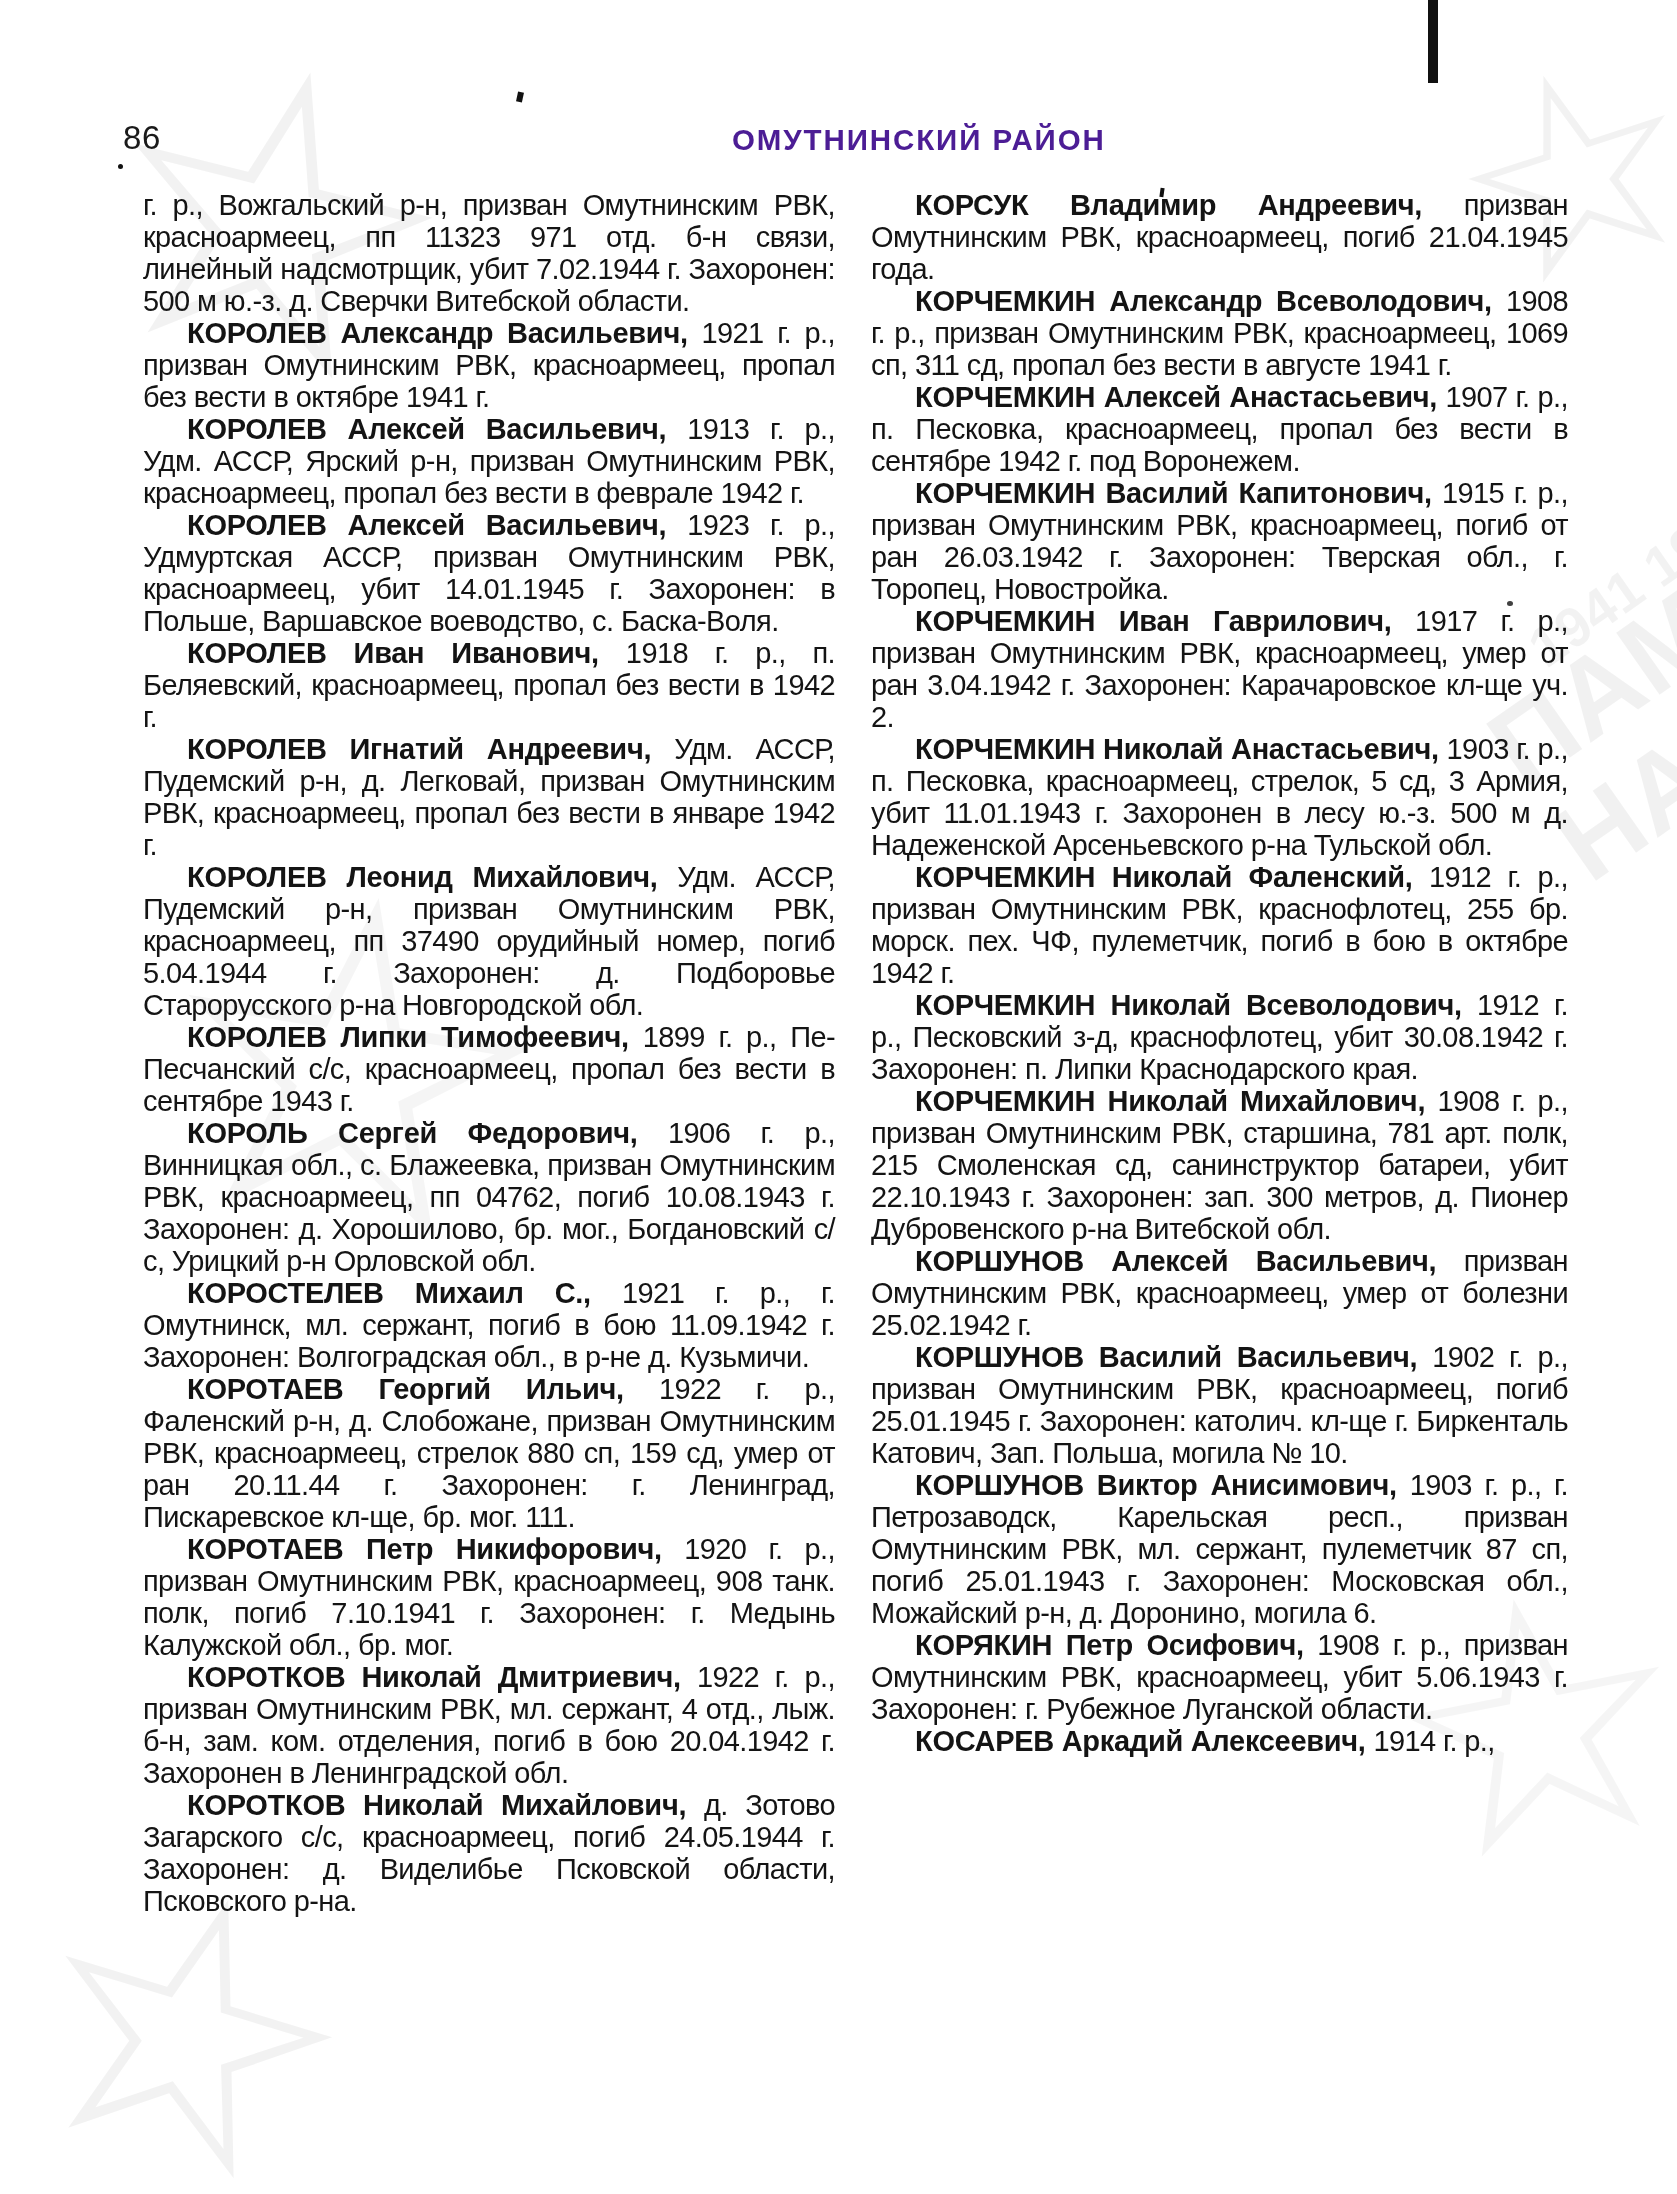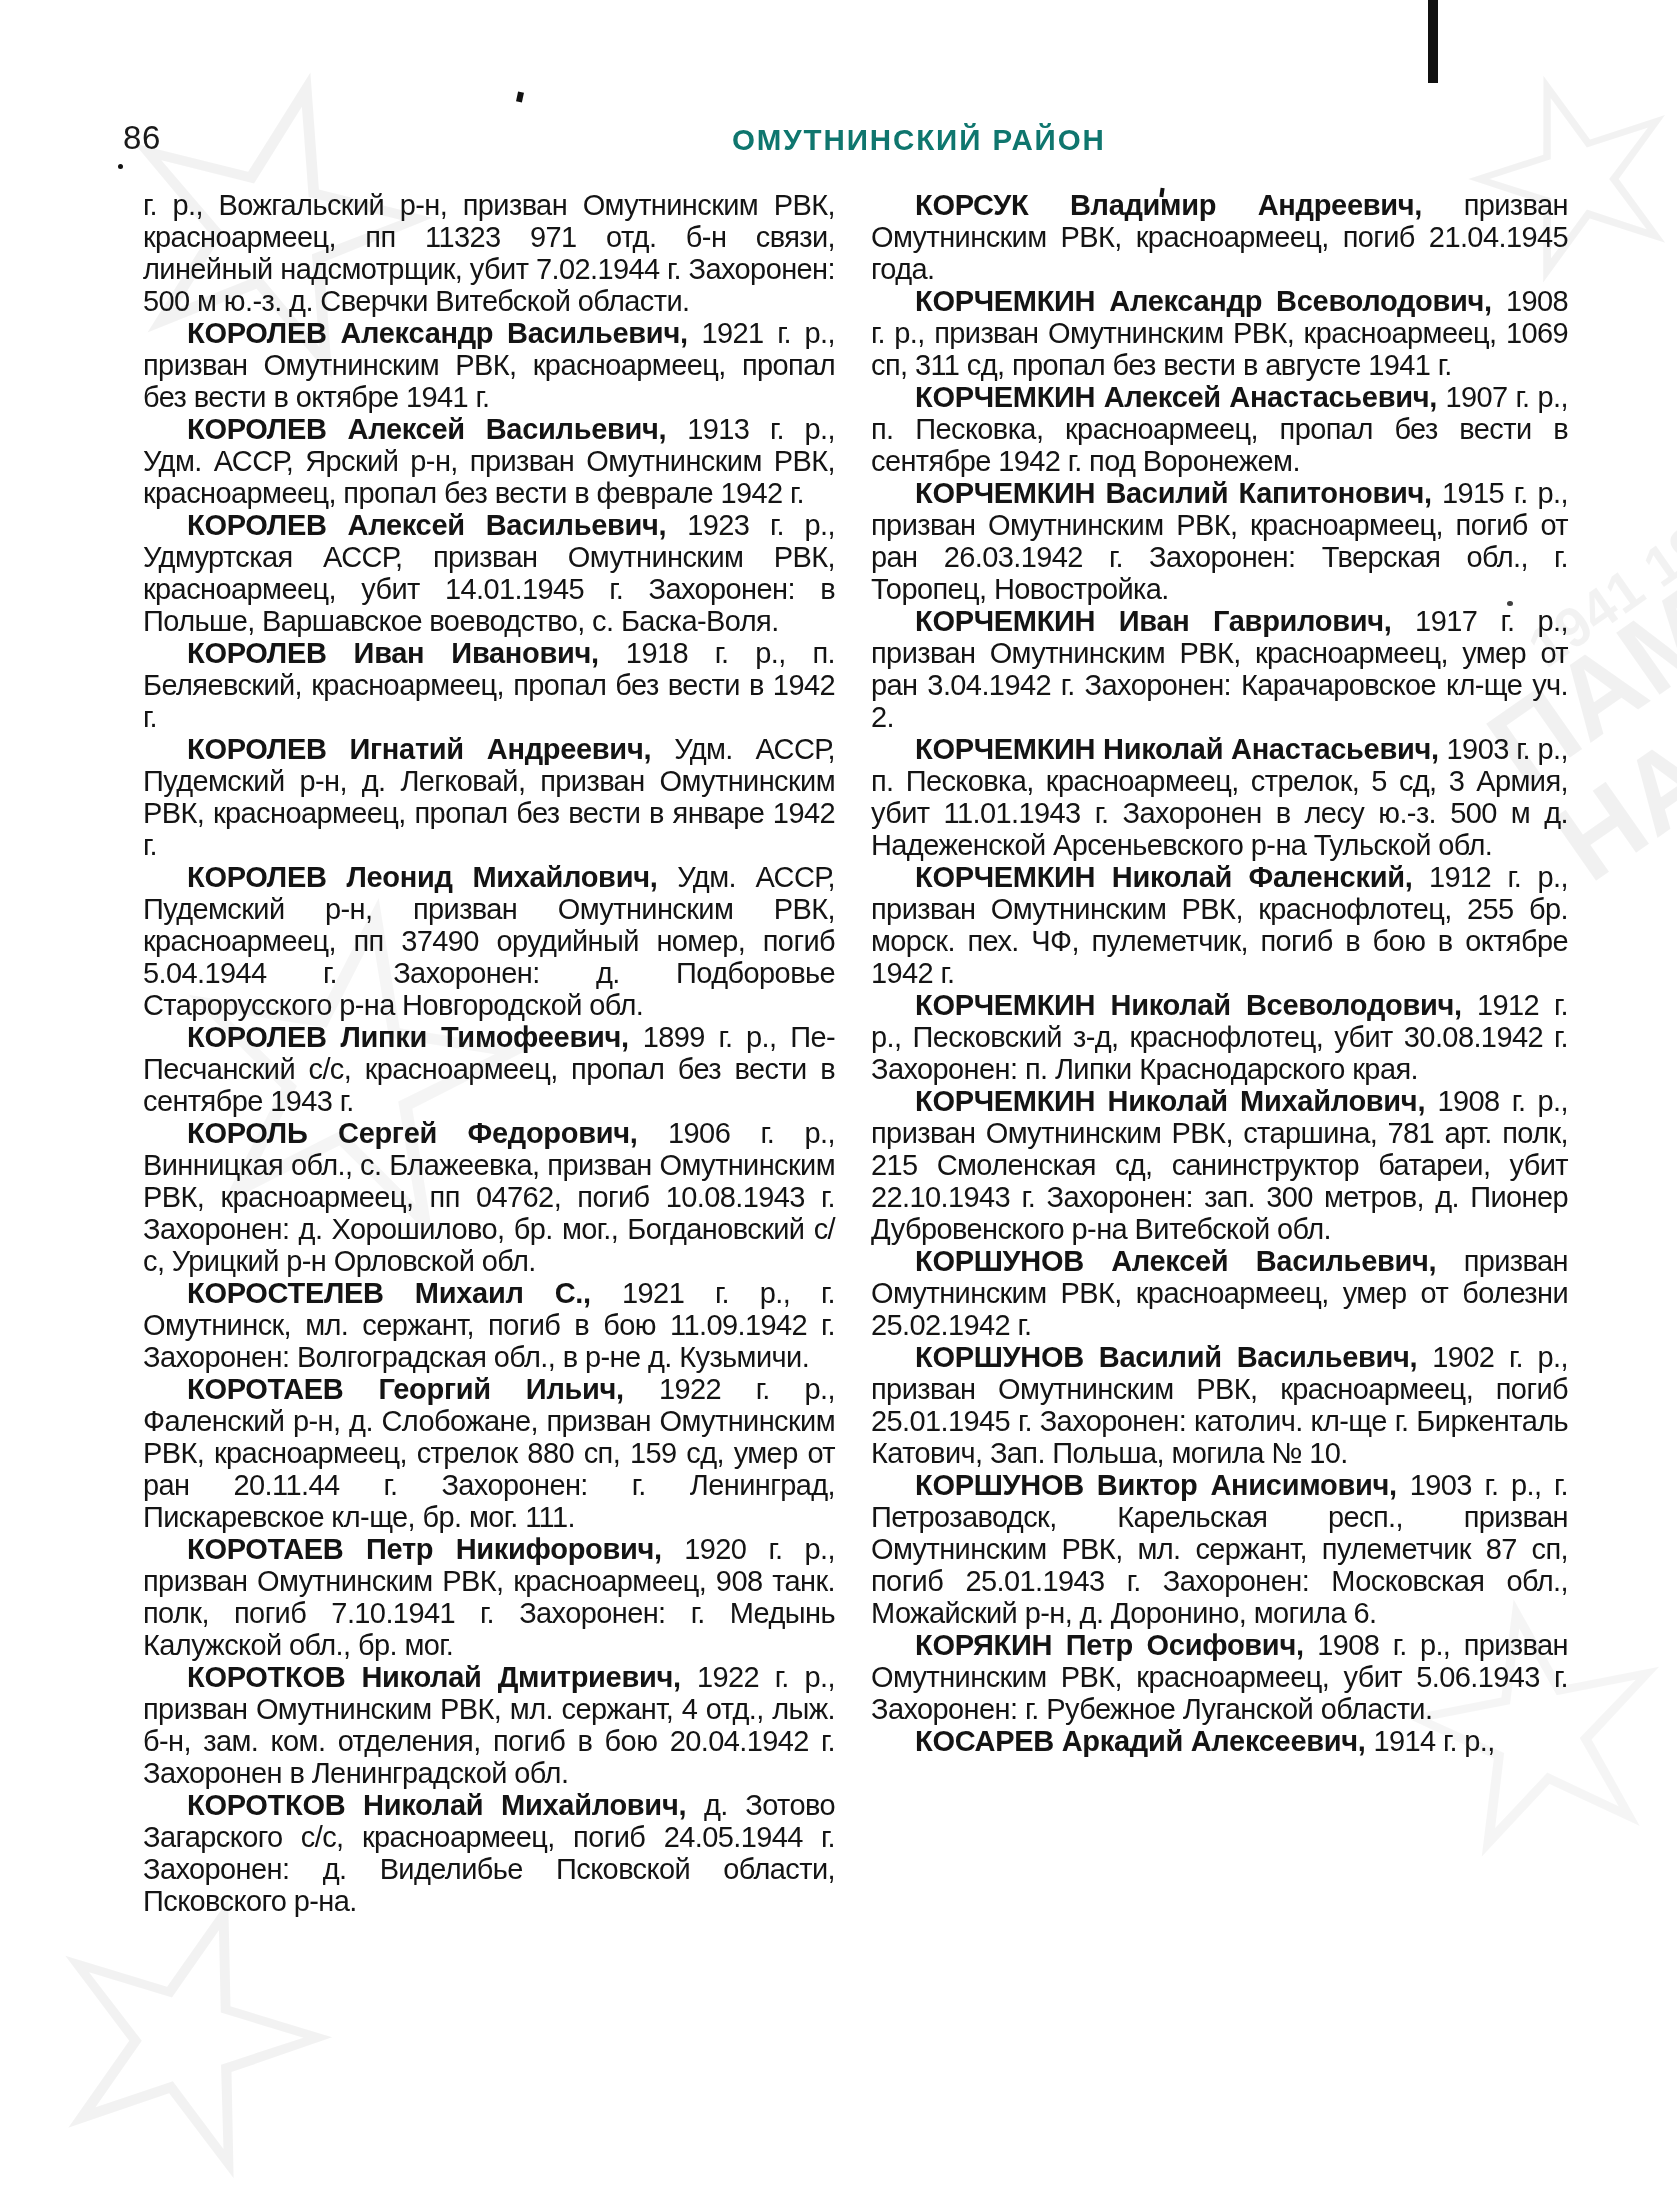--- a/index.html
+++ b/index.html
@@ -7,21 +7,21 @@
     width:1677px;height:2194px;position:relative;overflow:hidden;
     background:#ffffff;color:#151515;
     font-family:"Liberation Sans", sans-serif;
   }
   .page-number{
     position:absolute;left:82px;top:119px;
     font-size:33px;letter-spacing:0.6px;color:#1a1a1a;margin-left:41px;
   }
   .page-header{
     position:absolute;left:732px;top:123px;
-    font-size:29.5px;font-weight:bold;letter-spacing:1.9px;color:#0f766e;
+    font-size:29.5px;font-weight:bold;letter-spacing:1.9px;color:#4c1d95;
     white-space:nowrap;
   }
   .col{
     position:absolute;top:189px;
     font-size:29px;line-height:32px;letter-spacing:-0.6px;
     text-align:justify;color:#141414;
   }
   .col-left{left:143px;width:692px;}
   .col-right{left:871px;width:697px;}
   .entry{margin:0;padding:0;text-indent:44px;}

